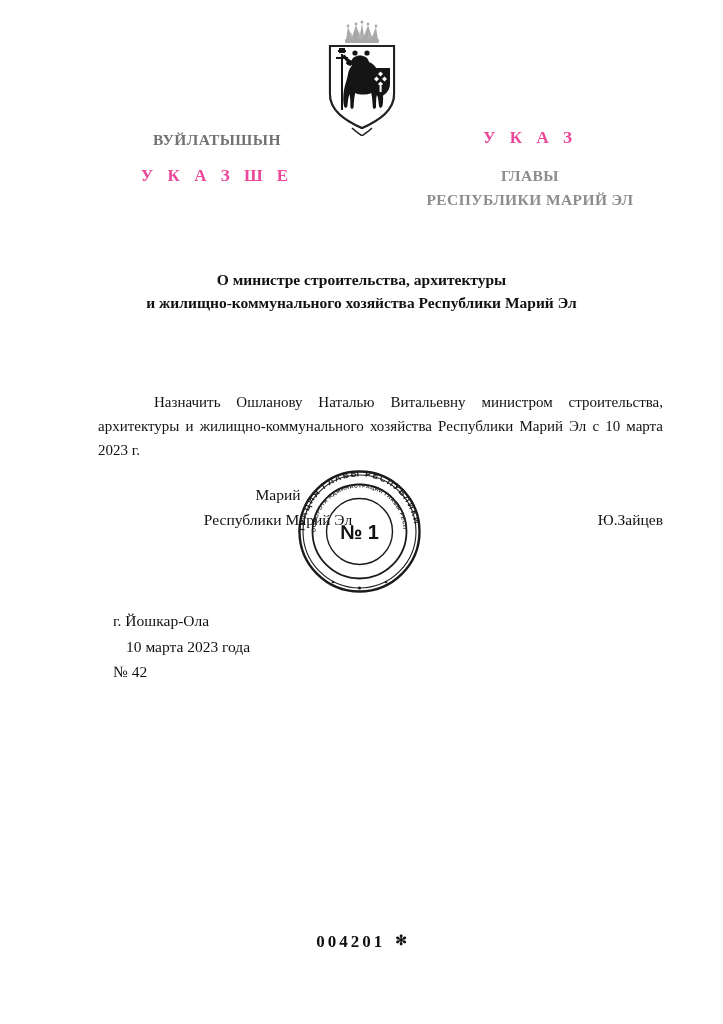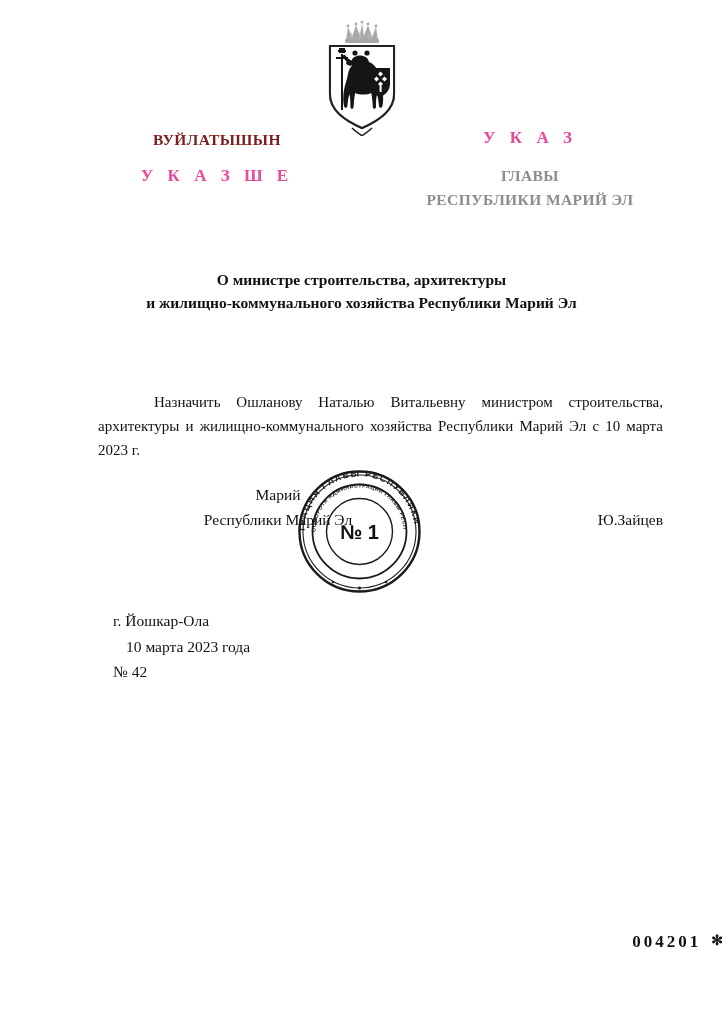--- a/index.html
+++ b/index.html
@@ -49,21 +49,21 @@
   }
   .faded-line {
     color: #8d8d8d;
     font-size: 15.5px;
     font-weight: 700;
     letter-spacing: 0.4px;
     line-height: 1.55;
     white-space: nowrap;
   }
   .faded-line.sub {
-    color: #7f1d1d;
+    color: #737373;
   }
   .spaced-title {
     font-size: 17px;
     font-weight: 700;
     letter-spacing: 5px;
     color: #ec4899;
     margin-top: 14px;
     white-space: nowrap;
   }
   .header-right .spaced-title {
@@ -141,21 +141,21 @@
     line-height: 1.65;
   }
   .place-block .indent1 { padding-left: 13px; }
 
   
   .bottom-number {
     position: absolute;
     left: 0;
     right: 0;
     top: 932px;
-    text-align: right;
+    text-align: center;
     font-size: 17px;
     letter-spacing: 3px;
     font-weight: 600;
   }
   .bottom-number .star {
     display: inline-block;
     margin-left: 10px;
     font-size: 14px;
     letter-spacing: 0;
     vertical-align: 2px;

